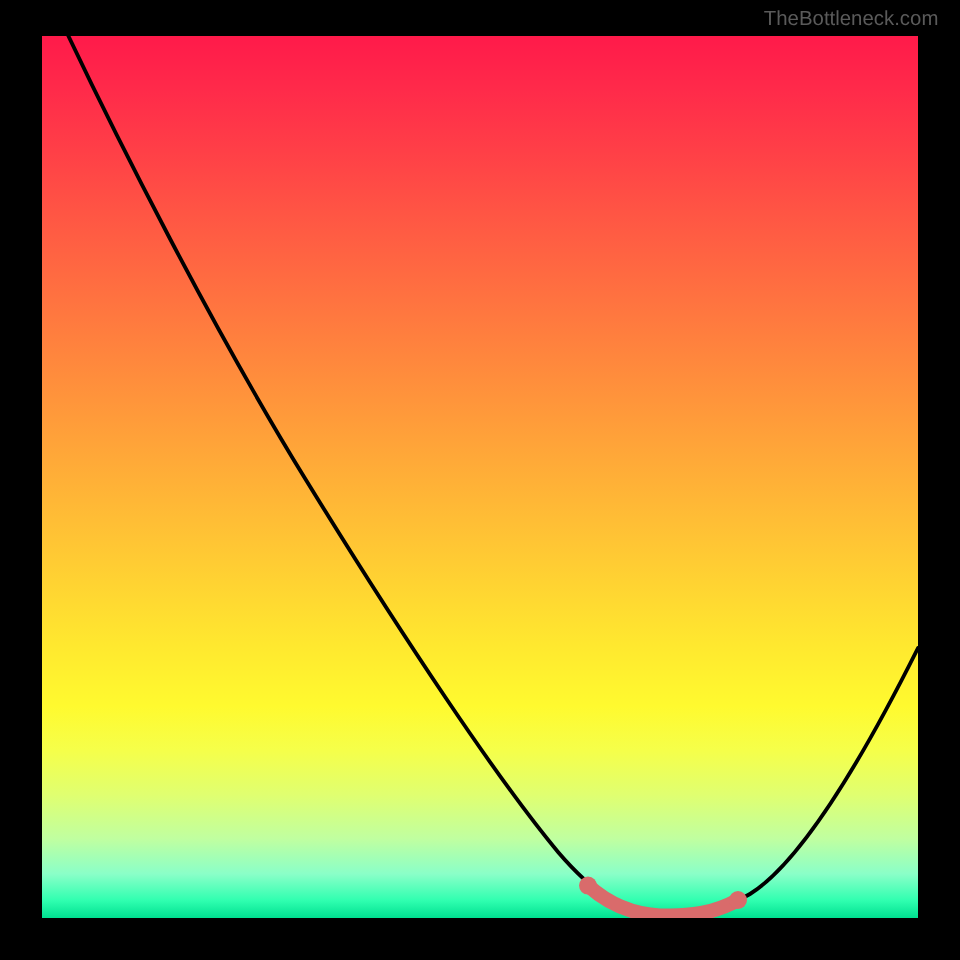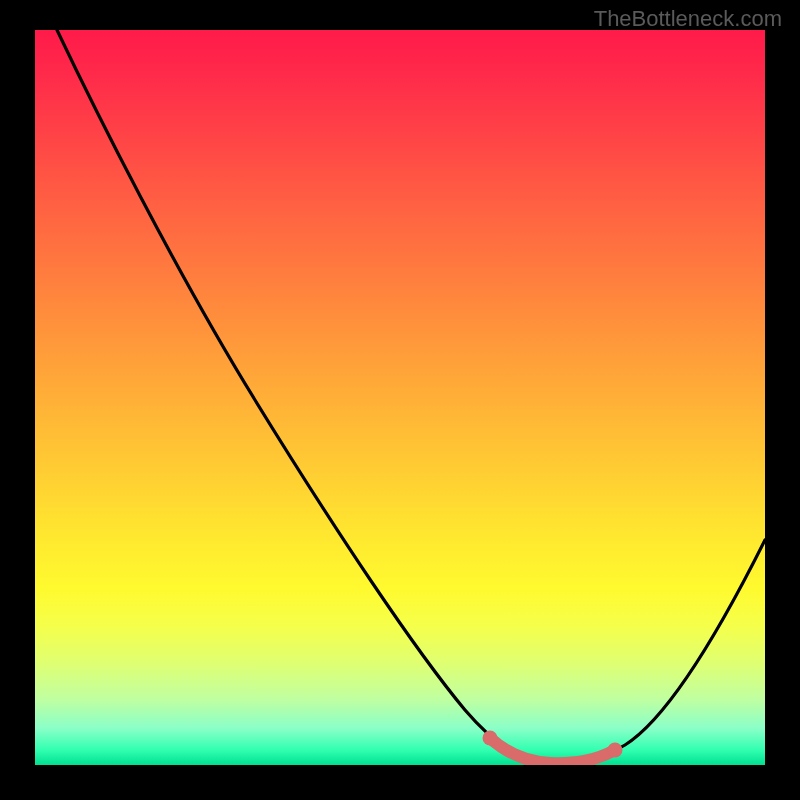--- a/index.html
+++ b/index.html
@@ -15,21 +15,21 @@
     width: 800px;
     height: 800px;
     position: relative;
     background: #000;
   }
   .watermark {
     position: absolute;
     top: 6px;
     right: 18px;
     color: #5a5a5a;
-    font-size: 22px;
+    font-size: 17px;
     font-weight: 500;
     z-index: 10;
   }
   .plot-area {
     position: absolute;
     left: 35px;
     top: 30px;
     width: 730px;
     height: 735px;
     overflow: hidden;

